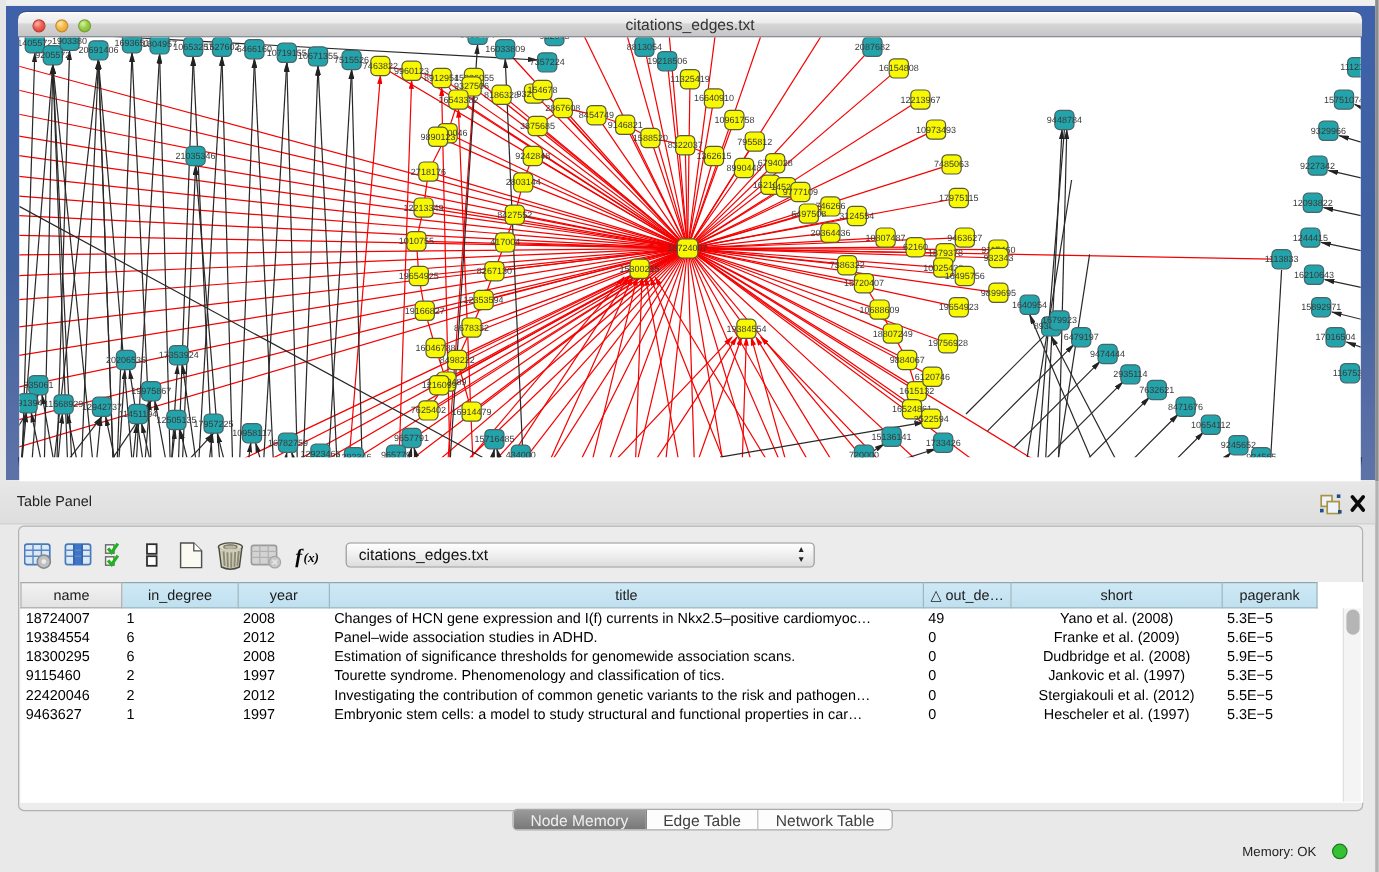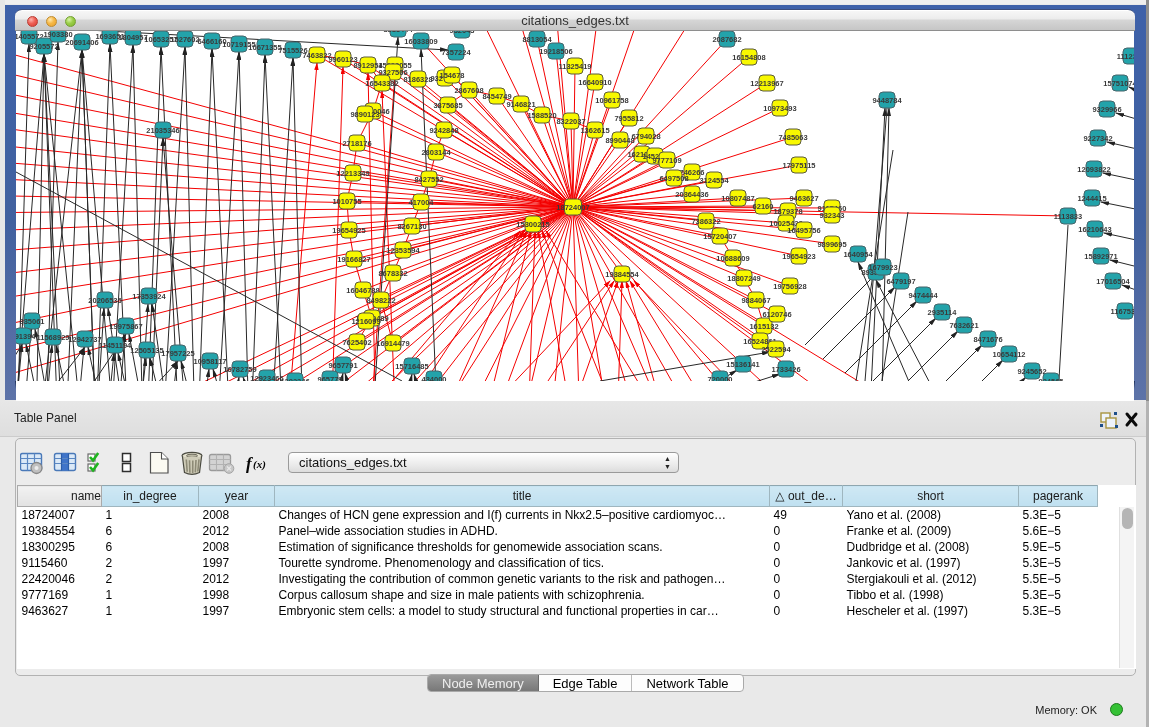--- a/index.html
+++ b/index.html
@@ -13,49 +13,49 @@
   background:linear-gradient(180deg,#1e3058,rgba(62,97,169,0)); }
 #win { position:absolute; left:15px; top:9px; width:1120px; height:373px; }
 #titlebar { position:absolute; left:0; top:0; width:1120px; height:22px;
   border-radius:7px 7px 0 0; background:linear-gradient(180deg,#f8f8f8 0%,#ececec 45%,#d6d6d6 50%,#c6c6c6 100%);
   border-top:1px solid #3d4e7c; box-shadow:inset 0 1px 0 #ffffff; border-bottom:1px solid #8e8e8e; }
 #titlebar .title { position:absolute; left:0; right:0; top:3px; text-align:center; font-size:13px; color:#333; }
 .tl { position:absolute; top:6px; width:11px; height:11px; border-radius:50%; }
 #tl1 { left:12px; background:radial-gradient(circle at 35% 30%,#ffb3ad,#ee6156 45%,#d83b30); border:1px solid #ba3c33;}
 #tl2 { left:31px; background:radial-gradient(circle at 35% 30%,#ffe9b0,#f6b846 45%,#e9a02d); border:1px solid #c08b2d;}
 #tl3 { left:50px; background:radial-gradient(circle at 35% 30%,#d8f3a7,#9ace48 45%,#7fb52e); border:1px solid #74a032;}
-#canvas { position:absolute; left:1px; top:22px; width:1118px; height:384px; background:#ffffff; overflow:hidden;font-weight:bold; }
+#canvas { position:absolute; left:1px; top:22px; width:1118px; height:384px; background:#ffffff; overflow:hidden; }
 #grip { position:absolute; right:2px; bottom:2px; width:10px; height:10px;
   background:repeating-linear-gradient(135deg, transparent 0 2px, #b9b9b9 2px 3px); }
 #tp-header { position:absolute; left:0; top:401px; width:1146px; height:36px;
   background:linear-gradient(180deg,#e7e7e7,#dedede); border-bottom:1px solid #cccccc;text-align:center; }
 #tp-header .lbl { position:absolute; left:14px; top:10px; font-size:12px; color:#222; }
 #container { position:absolute; left:15px; top:438px; width:1121px; height:238px;
   background:#ececec; border:1px solid #b2b2b2; border-radius:5px; }
 #toolbar { position:absolute; left:0; top:5px; width:1100px; height:36px; }
 .combo { position:absolute; left:272px; top:8px; width:391px; height:21px; border:1px solid #9a9a9a;
   border-radius:4px; background:linear-gradient(180deg,#ffffff,#e8e8e8 70%,#dcdcdc); font-size:13px; color:#111;
   line-height:19px; padding-left:10px; }
 .combo .arr { position:absolute; right:7px; top:2px; font-size:7px; color:#222; line-height:8px; text-align:center; }
 #tablewrap { position:absolute; left:1px; top:46px; width:1119px; height:184px; background:#ffffff; }
 table.grid { border-collapse:collapse; table-layout:fixed; width:1080px; font-size:12px; }
 table.grid th { height:21px; font-weight:normal; background:linear-gradient(180deg,#cfe8f4,#bfe0f0);
   border:1px solid #9fb6bf; border-top:1px solid #8fa6af; padding:0; font-size:12px; color:#1a1a1a; }
-table.grid th.c1 { background:linear-gradient(180deg,#f2f2f2,#e2e2e2); border-color:#aaaaaa;text-align:right; }
+table.grid th.c1 { background:linear-gradient(180deg,#f2f2f2,#e2e2e2); border-color:#aaaaaa; }
 table.grid td { height:16px; padding:0 4px; color:#000; white-space:nowrap; overflow:hidden; }
 td.c1 { padding-left:4px; }
 td.c2, td.c3 { }
-td.c6 { }
+td.c6 { text-align:center; }
 .colw1{width:84px} .colw2{width:97px} .colw3{width:76px} .colw4{width:495px}
 .colw5{width:73px} .colw6{width:176px} .colw7{width:79px}
 #vscroll { position:absolute; left:1103px; top:68px; width:15px; height:161px; background:#f4f4f4; border-left:1px solid #e0e0e0; }
 #vscroll .thumb { position:absolute; left:2px; top:1px; width:11px; height:21px; background:#b5b5b5; border-radius:6px; }
 #tabs { position:absolute; left:427px; top:674px; height:18px; display:flex; font-size:13px;
   border:1px solid #a9a9a9; border-radius:4px; overflow:hidden; background:#fdfdfd; }
-#tabs .seg { padding:1px 14px 0 14px; line-height:16px; color:#000000; border-right:1px solid #bbb; }
+#tabs .seg { padding:1px 14px 0 14px; line-height:16px; color:#404040; border-right:1px solid #bbb; }
 #tabs .seg.sel { background:linear-gradient(180deg,#9a9a9a,#787878); color:#efefef; border-right:1px solid #6a6a6a; }
 #tabs .seg:last-child { border-right:none; }
 #status { position:absolute; right:52px; top:704px; font-size:11px; color:#222; }
 #statdot { position:absolute; left:1110px; top:703px; width:13px; height:13px; border-radius:50%;
   background:#35c135; border:1px solid #1c7a1c; }
 </style></head>
 <body>
 <div id="stage">
   <div id="bluepanel"></div>
   <div id="topstrip"></div>
@@ -759,29 +759,20 @@
 <tr>
               <td class="c1">22420046</td>
               <td class="c2">2</td>
               <td class="c3">2012</td>
               <td class="c4">Investigating the contribution of common genetic variants to the risk and pathogen…</td>
               <td class="c5">0</td>
               <td class="c6">Stergiakouli et al. (2012)</td>
               <td class="c7">5.5E−5</td>
             </tr>
 <tr>
-              <td class="c1">9777169</td>
-              <td class="c2">1</td>
-              <td class="c3">1998</td>
-              <td class="c4">Corpus callosum shape and size in male patients with schizophrenia.</td>
-              <td class="c5">0</td>
-              <td class="c6">Tibbo et al. (1998)</td>
-              <td class="c7">5.3E−5</td>
-            </tr>
-<tr>
               <td class="c1">9463627</td>
               <td class="c2">1</td>
               <td class="c3">1997</td>
               <td class="c4">Embryonic stem cells: a model to study structural and functional properties in car…</td>
               <td class="c5">0</td>
               <td class="c6">Hescheler et al. (1997)</td>
               <td class="c7">5.3E−5</td>
             </tr>
       </tbody>
         </table>

